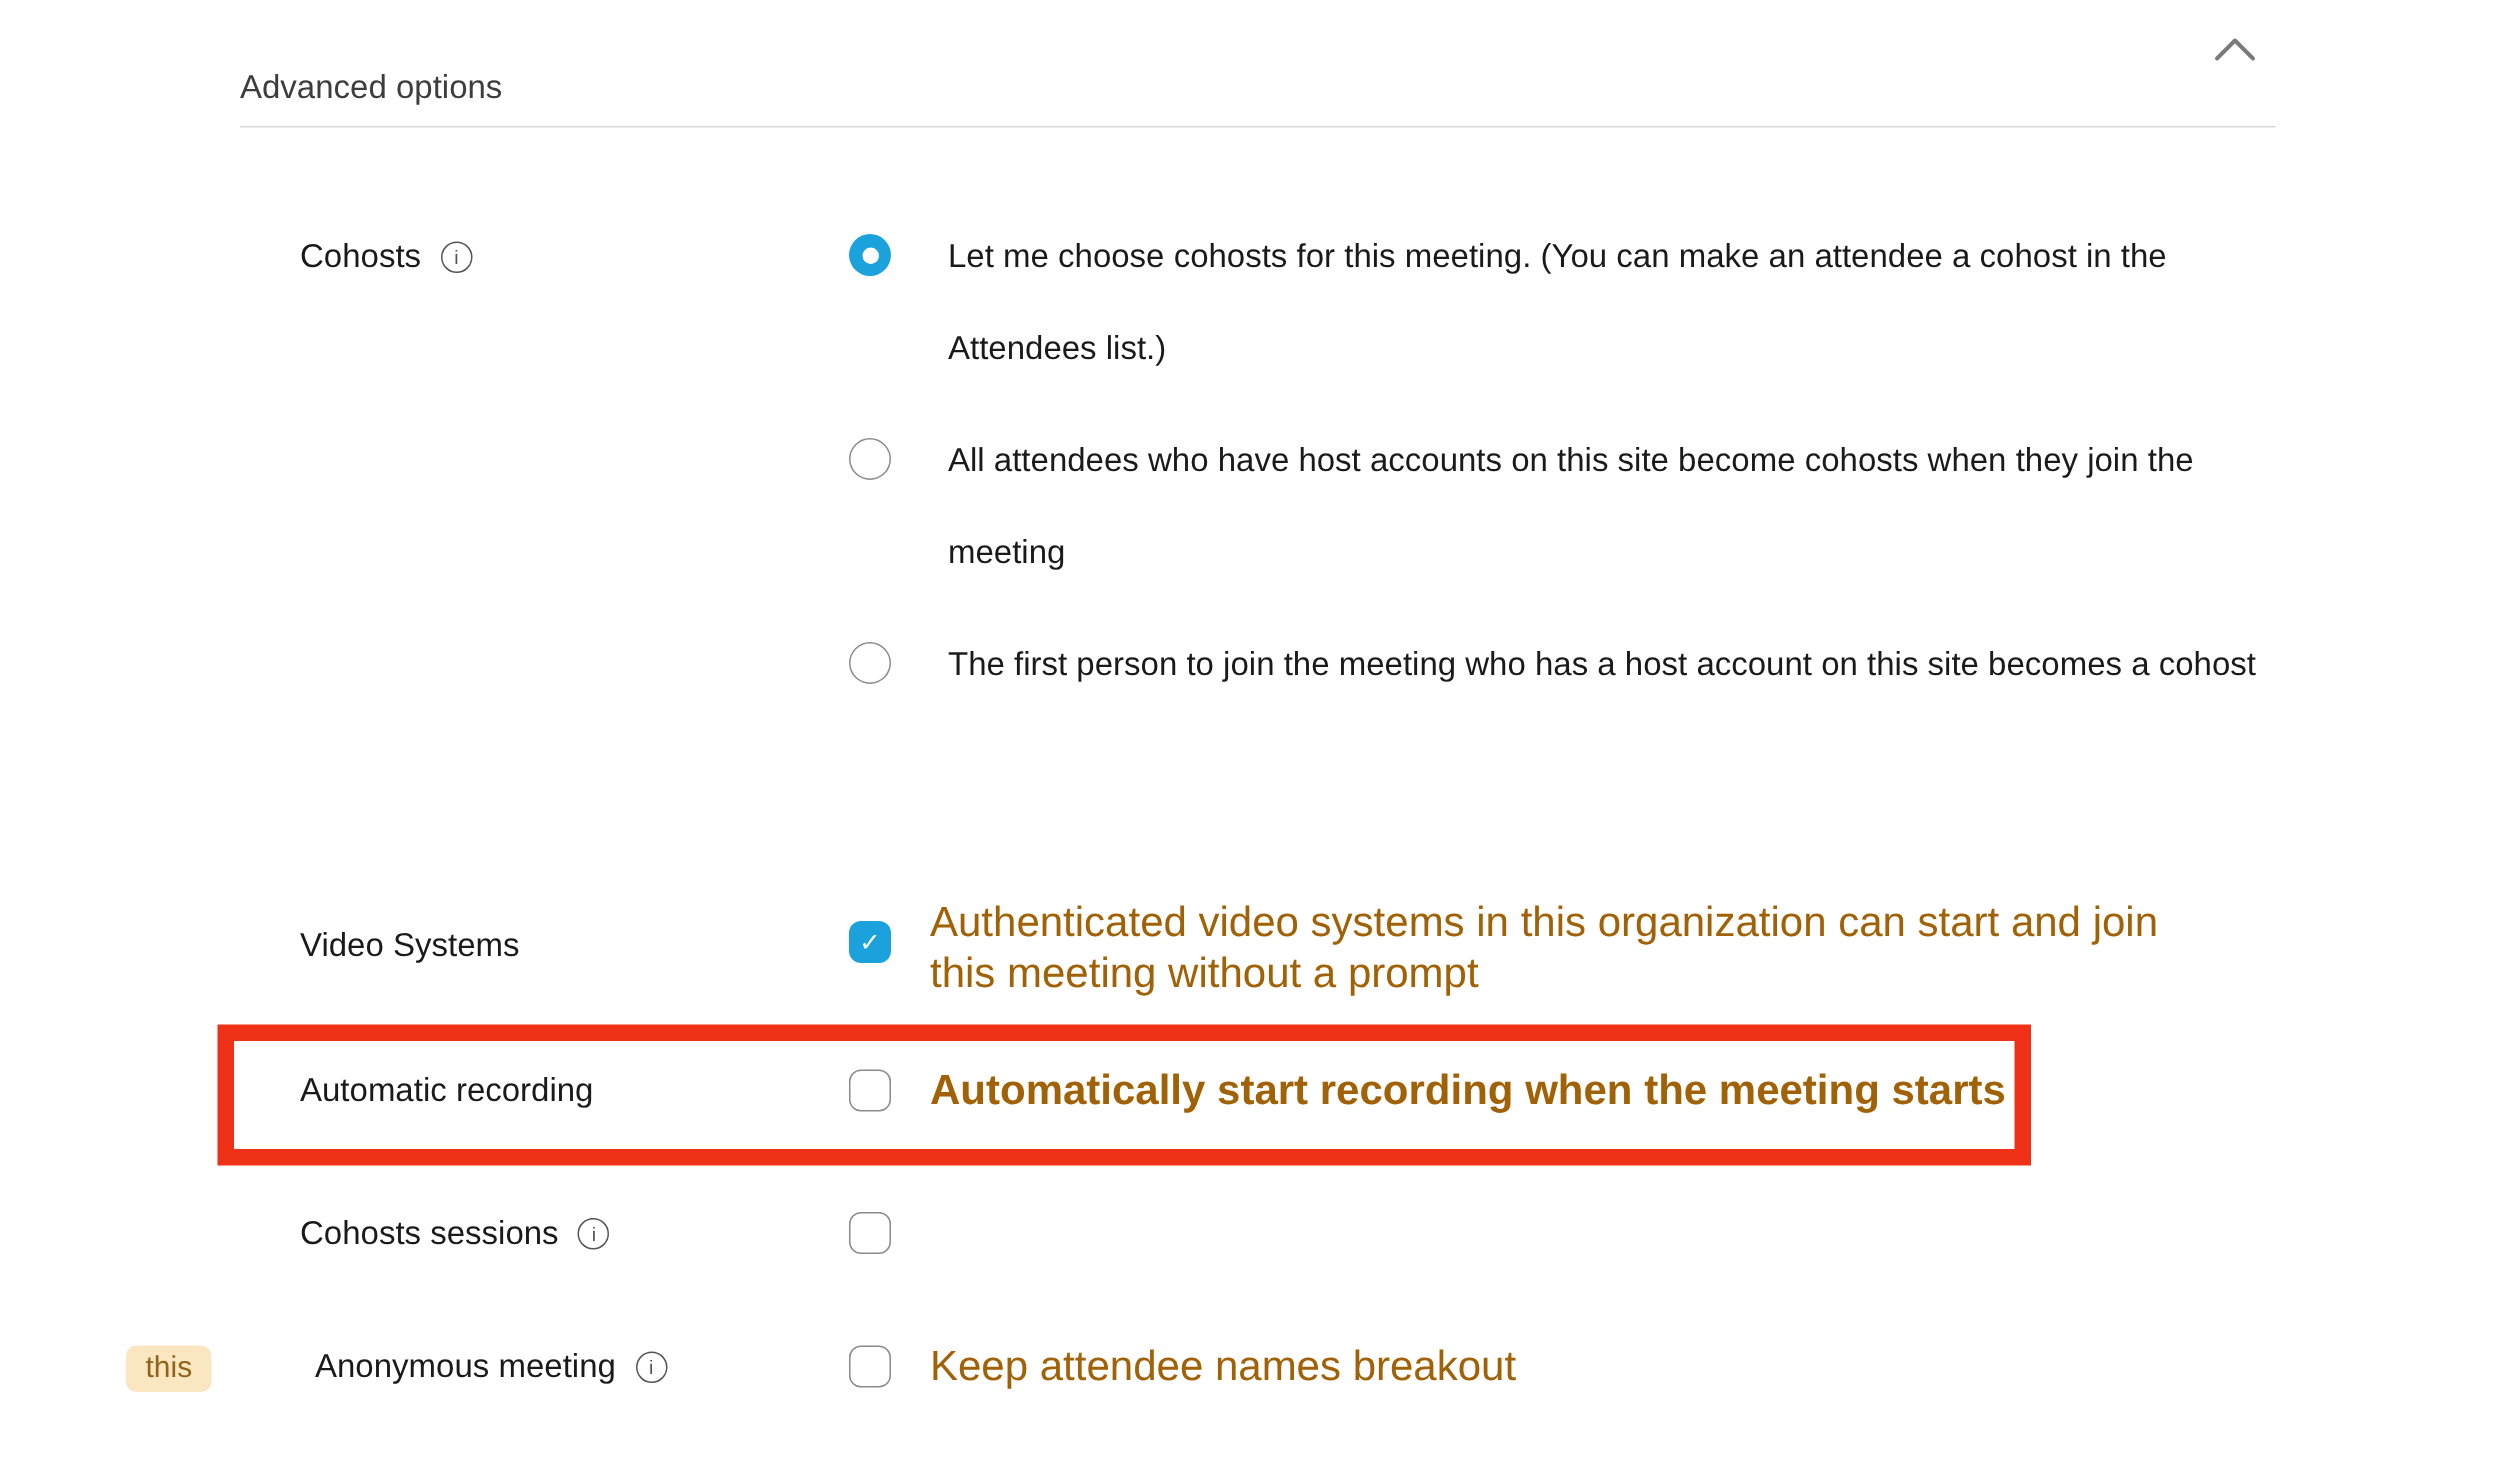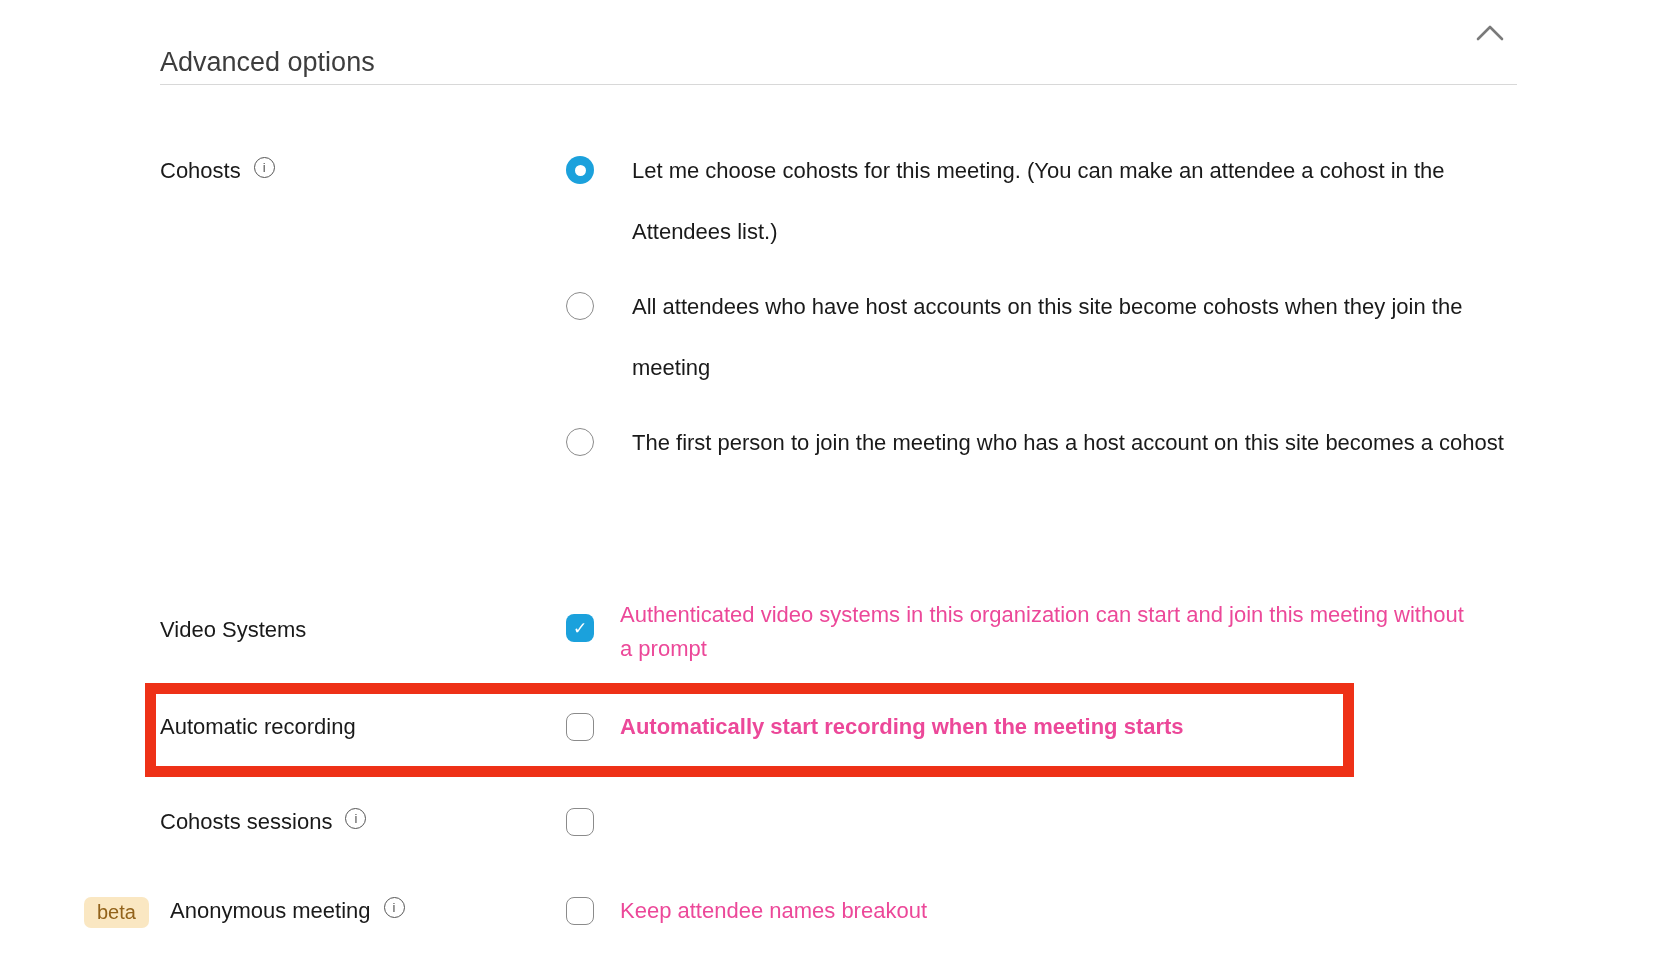--- a/index.html
+++ b/index.html
@@ -9,41 +9,42 @@
     height:978px;
     background:#ffffff;
     font-family:"Liberation Sans", sans-serif;
     color:#1a1a1a;
     overflow:hidden;
   }
   .abs{position:absolute;}
   
   .section-title{
     left:160px; top:26px;
-    font-size:27px; line-height:28px;
+    font-size:22px; line-height:28px;
     color:#3d3d3d;
     font-weight:400;
   }
   .collapse-btn{
     left:1468px; top:16px;
     width:44px; height:34px;
     background:transparent; border:none; cursor:pointer;
     display:flex; align-items:center; justify-content:center;
     padding:0;
   }
   .divider{
     left:160px; top:84px;
     width:1357px; height:1px;
     background:#d8d8d8;
   }
   
   .row-label{
     font-size:22px; line-height:28px; color:#1a1a1a;
-    display:flex; align-items:flex-start; gap:13px;
+    display:flex; align-items:center; gap:13px;
     white-space:nowrap;
+    margin-left:40px;
   }
   .info-icon{
     width:21px; height:21px;
     border:1.5px solid #545454; border-radius:50%;
     display:inline-flex; align-items:center; justify-content:center;
     font-size:13px; line-height:1; color:#545454;
     font-style:normal; cursor:pointer; flex:none;
     box-sizing:border-box;
   }
   
@@ -73,21 +74,21 @@
   .checkbox{
     position:absolute;
     width:28px; height:28px; box-sizing:border-box;
     border:1.5px solid #8b8b8b; border-radius:8px;
     background:#ffffff; cursor:pointer;
     display:flex; align-items:center; justify-content:center;
     font-size:17px; color:#ffffff;
   }
   .checkbox.checked{border:none; background:#1ba1dc;}
   .cb-text{
-    font-size:22px; line-height:28px; color:#ec4899;
+    font-size:28px; line-height:28px; color:#a16207;
   }
   .cb-text.two-line{line-height:34px; max-width:860px;}
   
   .highlight-box{
     left:145px; top:683px;
     width:1209px; height:94px;
     border:11px solid #ee3117;
     box-sizing:border-box;
     pointer-events:none;
   }
@@ -147,21 +148,21 @@
   <span class="checkbox" style="left:566px; top:713px;"></span>
   <div class="abs cb-text" style="left:620px; top:713px;font-weight:bold;">Automatically start recording when the meeting starts</div>
   <div class="abs highlight-box"></div>
 
   <div class="abs row-label" style="left:160px; top:808px;">
     <span>Cohosts sessions</span>
     <span class="info-icon">i</span>
   </div>
   <span class="checkbox" style="left:566px; top:808px;"></span>
 
-  <span class="abs beta-badge">beta</span>
+  <span class="abs beta-badge">this</span>
   <div class="abs row-label" style="left:170px; top:897px;">
     <span>Anonymous meeting</span>
     <span class="info-icon">i</span>
   </div>
   <span class="checkbox" style="left:566px; top:897px;"></span>
   <div class="abs cb-text" style="left:620px; top:897px;">Keep attendee names breakout</div>
 
 </div>
 
 </body></html>

